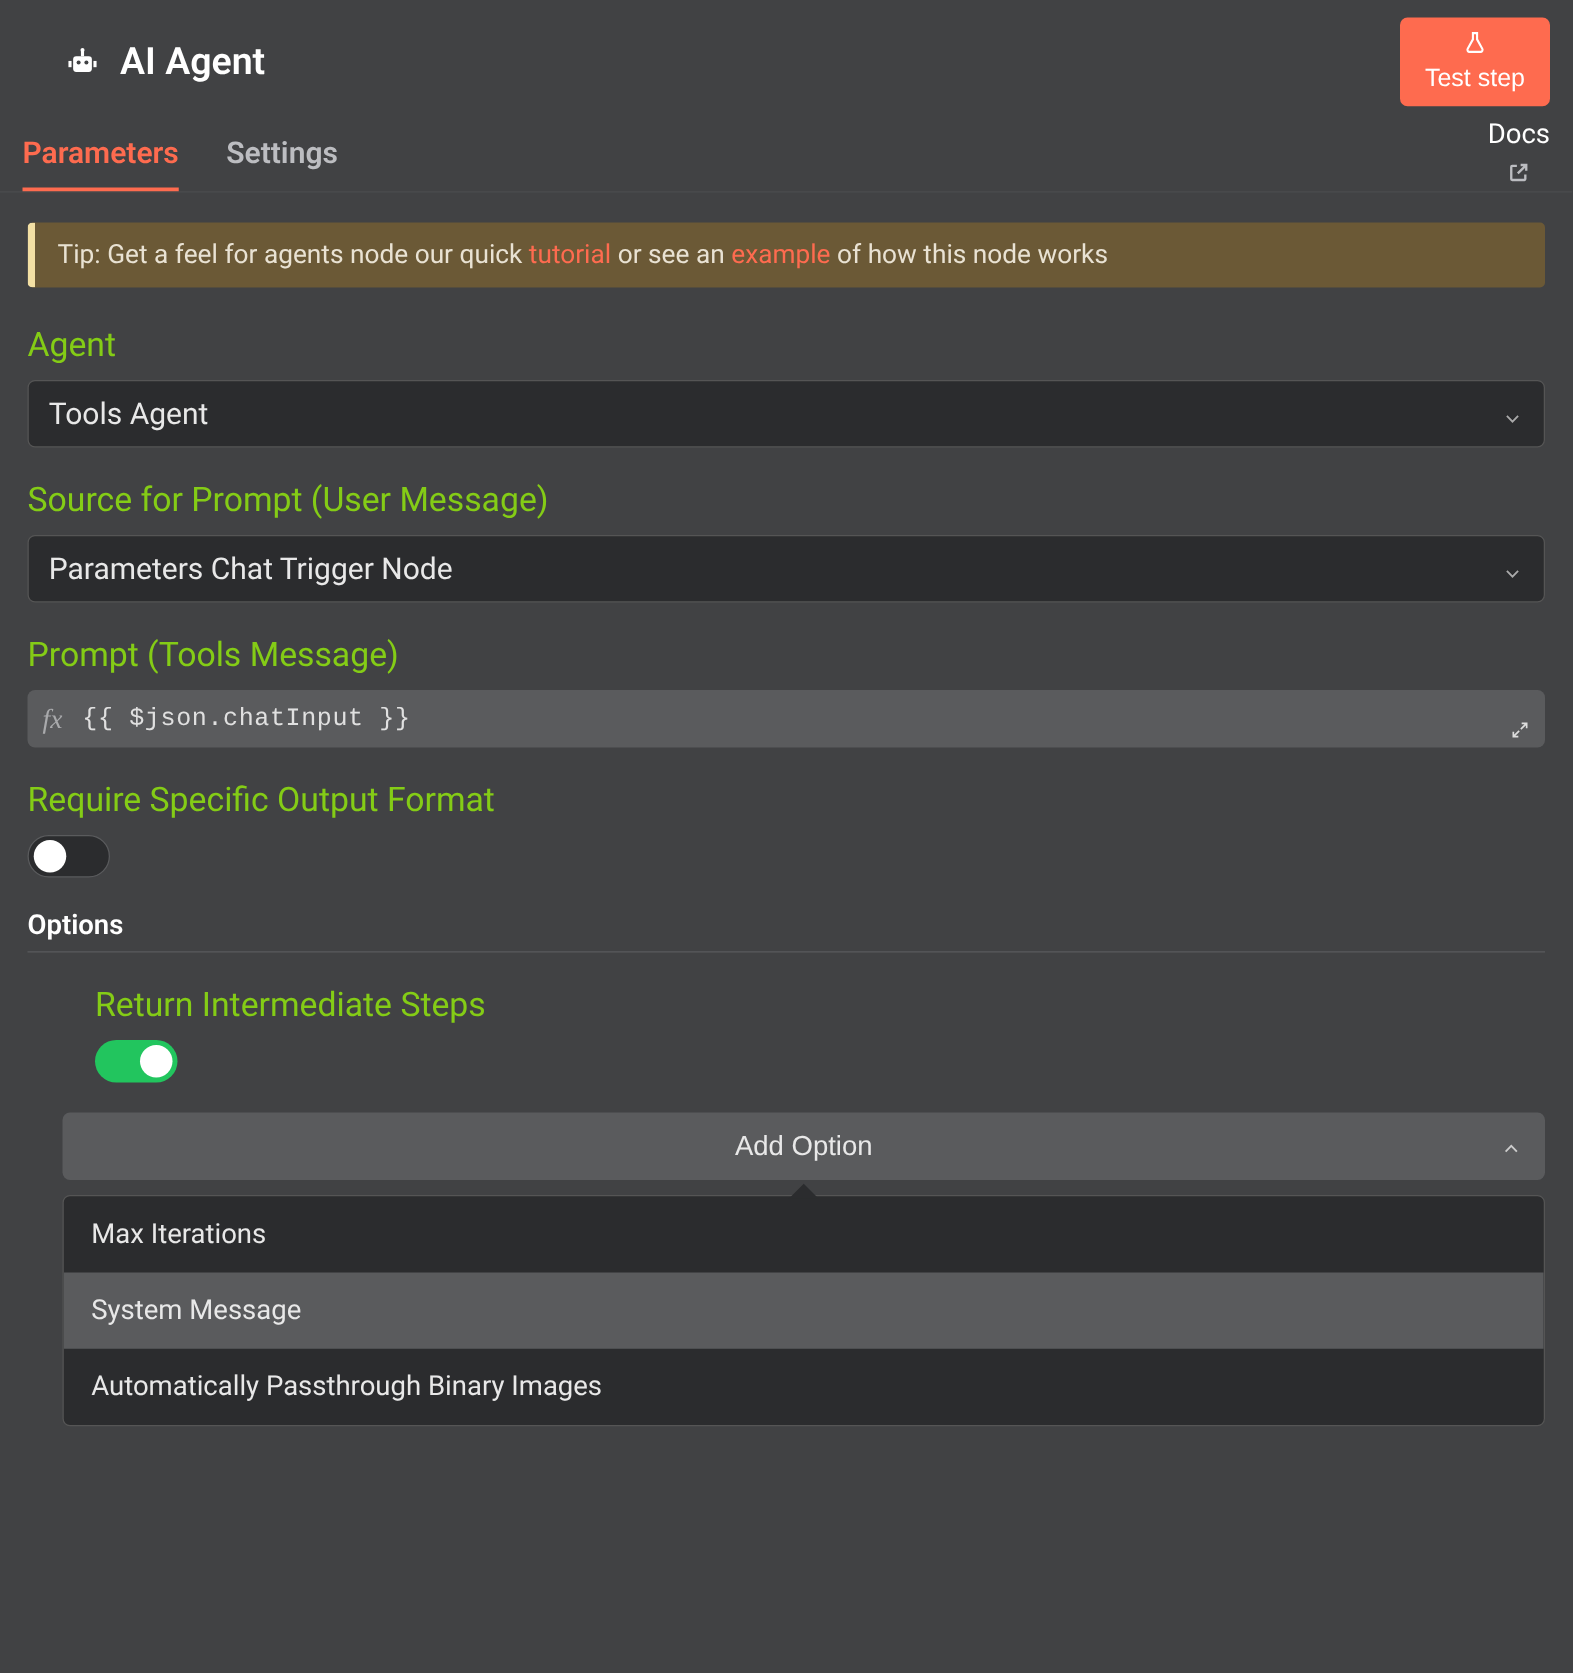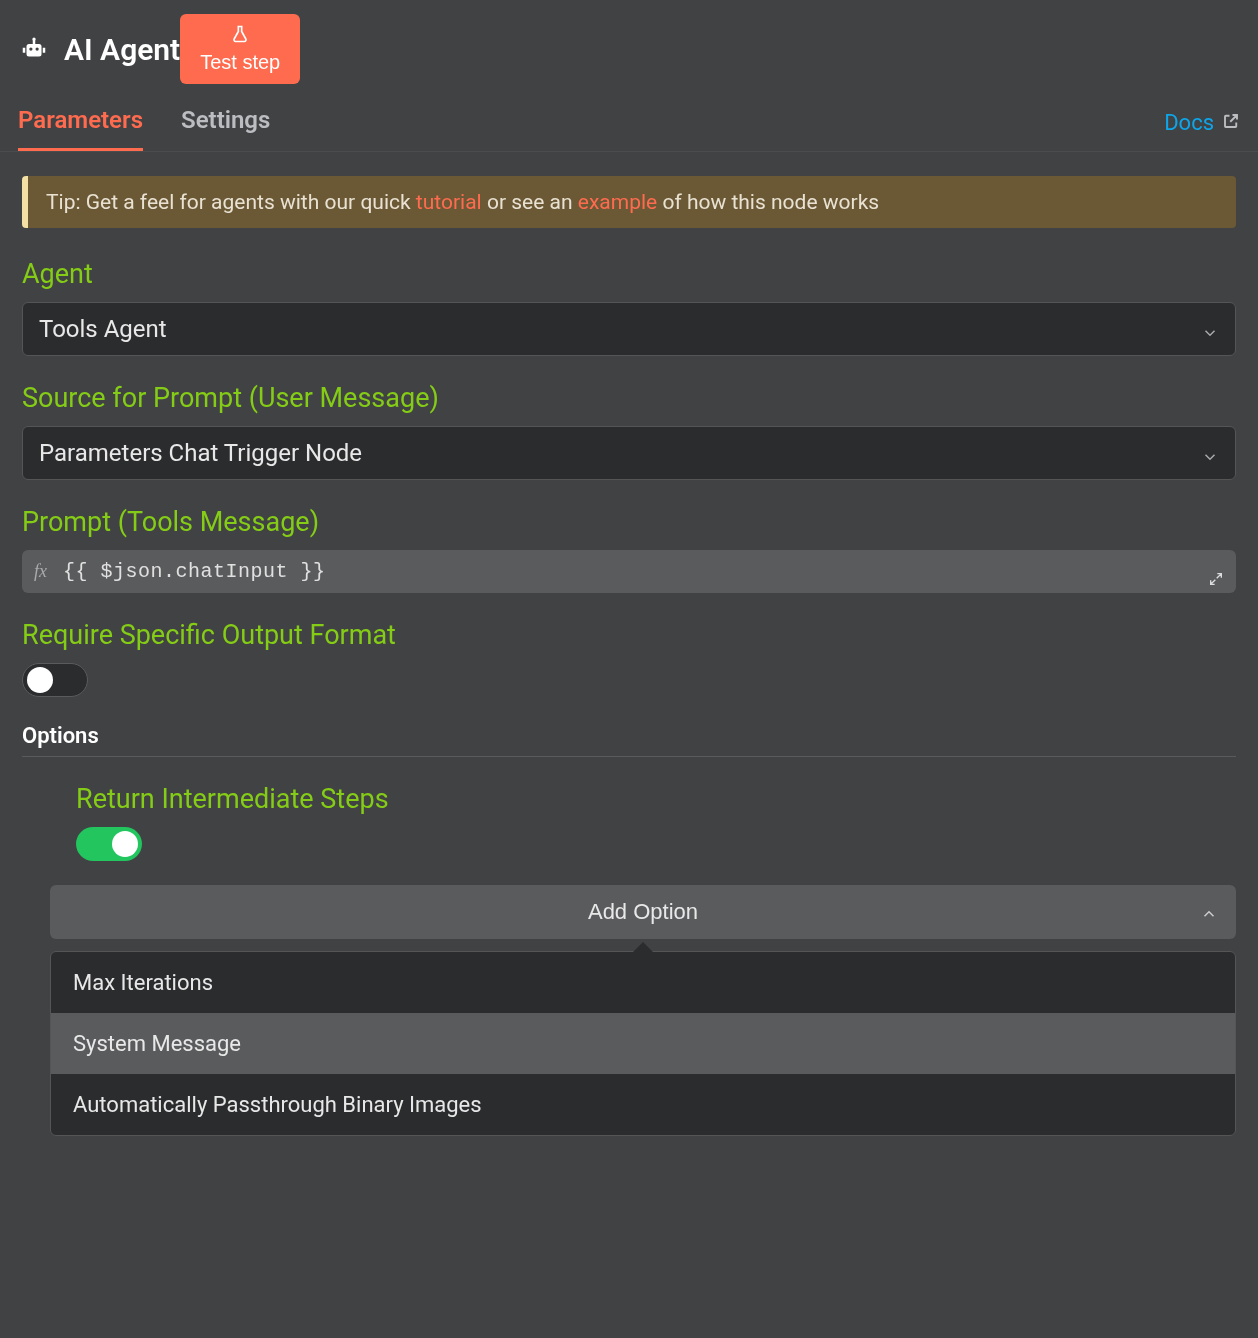--- a/index.html
+++ b/index.html
@@ -8,22 +8,23 @@
   color: #cbccd0;
   font-family: -apple-system, BlinkMacSystemFont, "Segoe UI", Roboto, sans-serif;
   font-size: 19px;
   width: 1258px;
   height: 1338px;
   overflow: hidden;
 }
 .header {
   display: flex;
   align-items: center;
-  justify-content: flex-start;
+  justify-content: space-between;
   padding: 14px 18px 10px 18px;
+  margin-left: 32px;
 }
 .header-left {
   display: flex;
   align-items: center;
   gap: 14px;
 }
 .robot-icon {
   width: 32px;
   height: 32px;
   display: flex;
@@ -69,23 +70,24 @@
   border-bottom: 3px solid transparent;
 }
 .tab.active {
   color: #fe6b4f;
   border-bottom-color: #fe6b4f;
 }
 .docs-link {
   display: flex;
   align-items: center;
   gap: 8px;
-  color: #0ea5e9;
-  font-size: 22px;
-  cursor: pointer;
+  color: #ffffff;
+  font-size: 22px;
+  cursor: pointer;
+  flex-direction: column;
 }
 .content {
   padding: 24px 22px;
 }
 .tip-banner {
   background: #6b5936;
   border-left: 6px solid #f3e0a4;
   border-radius: 4px;
   padding: 14px 18px;
   font-size: 21px;
@@ -121,21 +123,21 @@
   border-radius: 6px;
   display: flex;
   align-items: center;
   padding: 10px 12px;
   gap: 16px;
   position: relative;
 }
 .fx-icon {
   color: #a9aaac;
   font-style: italic;
-  font-size: 18px;
+  font-size: 22px;
   font-family: serif;
 }
 .expr-text {
   color: #e0e0e0;
   font-family: "Courier New", monospace;
   font-size: 20px;
   letter-spacing: 0.5px;
 }
 .expand-icon {
   position: absolute;
@@ -265,21 +267,21 @@
       <svg viewBox="0 0 24 24" width="18" height="18" fill="none" stroke="#bcbdc1" stroke-width="2.5">
           <path d="M14 4h6v6M20 4l-9 9M19 14v5a1 1 0 0 1-1 1H5a1 1 0 0 1-1-1V6a1 1 0 0 1 1-1h5"></path>
         </svg>
     </span>
   </div>
 </div>
 
 <div class="content">
 
   <div class="tip-banner">
-    <span>Tip: Get a feel for agents with our quick </span><a>tutorial</a><span> or see an </span><a>example</a><span> of how this node works</span>
+    <span>Tip: Get a feel for agents node our quick </span><a>tutorial</a><span> or see an </span><a>example</a><span> of how this node works</span>
   </div>
 
   <div class="field">
     <label class="field-label">Agent</label>
     <div class="select">
       <span>Tools Agent</span>
       <span class="chevron-down">
         <svg viewBox="0 0 24 24" width="18" height="18" fill="none" stroke="#aaa" stroke-width="2">
             <path d="M6 9l6 6 6-6"></path>
           </svg>

